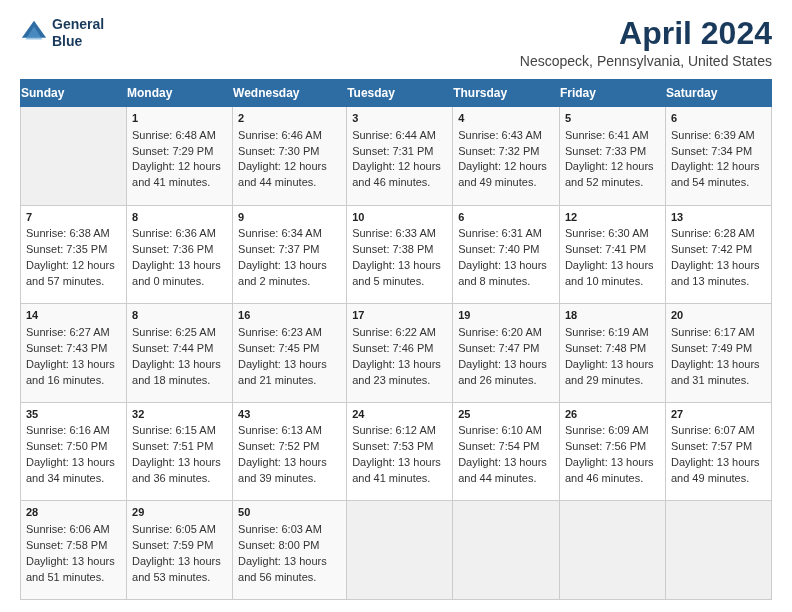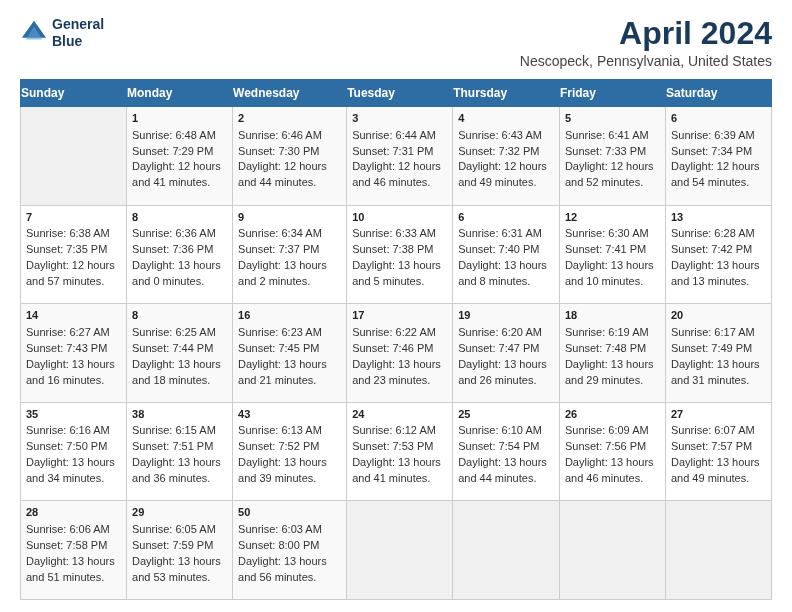--- a/index.html
+++ b/index.html
@@ -149,21 +149,21 @@
           <td><span class="day-num">14</span><span class="day-info">Sunrise: 6:27 AM<br>Sunset: 7:43 PM<br>Daylight: 13 hours and 16 minutes.</span></td>
           <td><span class="day-num">8</span><span class="day-info">Sunrise: 6:25 AM<br>Sunset: 7:44 PM<br>Daylight: 13 hours and 18 minutes.</span></td>
           <td><span class="day-num">16</span><span class="day-info">Sunrise: 6:23 AM<br>Sunset: 7:45 PM<br>Daylight: 13 hours and 21 minutes.</span></td>
           <td><span class="day-num">17</span><span class="day-info">Sunrise: 6:22 AM<br>Sunset: 7:46 PM<br>Daylight: 13 hours and 23 minutes.</span></td>
           <td><span class="day-num">19</span><span class="day-info">Sunrise: 6:20 AM<br>Sunset: 7:47 PM<br>Daylight: 13 hours and 26 minutes.</span></td>
           <td><span class="day-num">18</span><span class="day-info">Sunrise: 6:19 AM<br>Sunset: 7:48 PM<br>Daylight: 13 hours and 29 minutes.</span></td>
           <td><span class="day-num">20</span><span class="day-info">Sunrise: 6:17 AM<br>Sunset: 7:49 PM<br>Daylight: 13 hours and 31 minutes.</span></td>
         </tr>
         <tr>
           <td><span class="day-num">35</span><span class="day-info">Sunrise: 6:16 AM<br>Sunset: 7:50 PM<br>Daylight: 13 hours and 34 minutes.</span></td>
-          <td><span class="day-num">38</span><span class="day-info">Sunrise: 6:15 AM<br>Sunset: 7:51 PM<br>Daylight: 13 hours and 36 minutes.</span></td>
+          <td><span class="day-num">32</span><span class="day-info">Sunrise: 6:15 AM<br>Sunset: 7:51 PM<br>Daylight: 13 hours and 36 minutes.</span></td>
           <td><span class="day-num">43</span><span class="day-info">Sunrise: 6:13 AM<br>Sunset: 7:52 PM<br>Daylight: 13 hours and 39 minutes.</span></td>
           <td><span class="day-num">24</span><span class="day-info">Sunrise: 6:12 AM<br>Sunset: 7:53 PM<br>Daylight: 13 hours and 41 minutes.</span></td>
           <td><span class="day-num">25</span><span class="day-info">Sunrise: 6:10 AM<br>Sunset: 7:54 PM<br>Daylight: 13 hours and 44 minutes.</span></td>
           <td><span class="day-num">26</span><span class="day-info">Sunrise: 6:09 AM<br>Sunset: 7:56 PM<br>Daylight: 13 hours and 46 minutes.</span></td>
           <td><span class="day-num">27</span><span class="day-info">Sunrise: 6:07 AM<br>Sunset: 7:57 PM<br>Daylight: 13 hours and 49 minutes.</span></td>
         </tr>
         <tr>
           <td><span class="day-num">28</span><span class="day-info">Sunrise: 6:06 AM<br>Sunset: 7:58 PM<br>Daylight: 13 hours and 51 minutes.</span></td>
           <td><span class="day-num">29</span><span class="day-info">Sunrise: 6:05 AM<br>Sunset: 7:59 PM<br>Daylight: 13 hours and 53 minutes.</span></td>
           <td><span class="day-num">50</span><span class="day-info">Sunrise: 6:03 AM<br>Sunset: 8:00 PM<br>Daylight: 13 hours and 56 minutes.</span></td>

